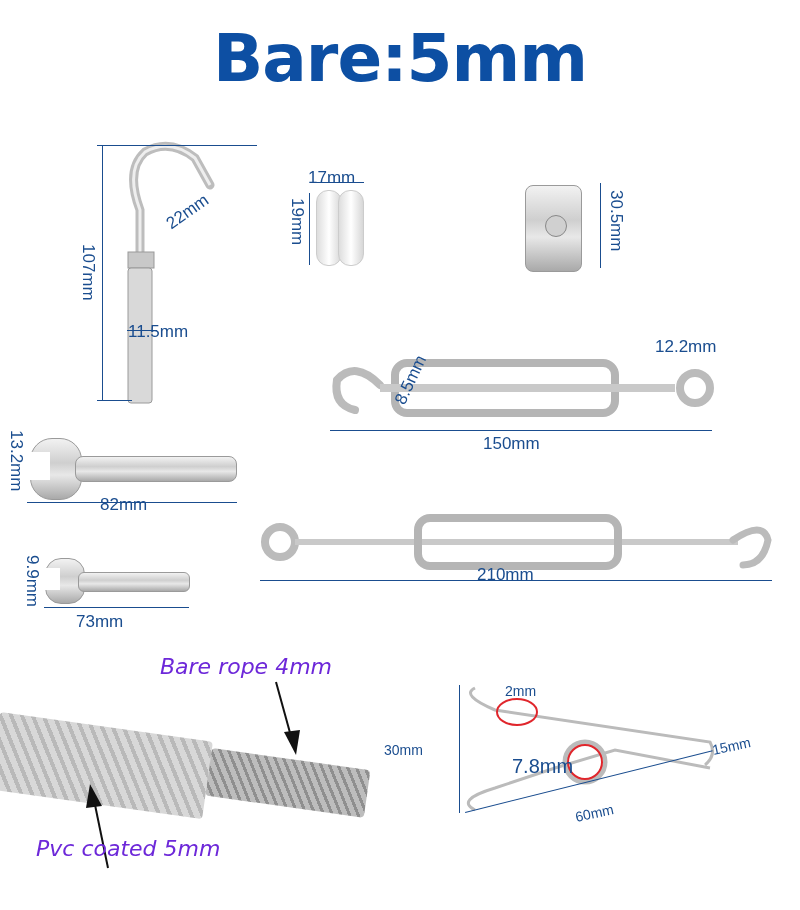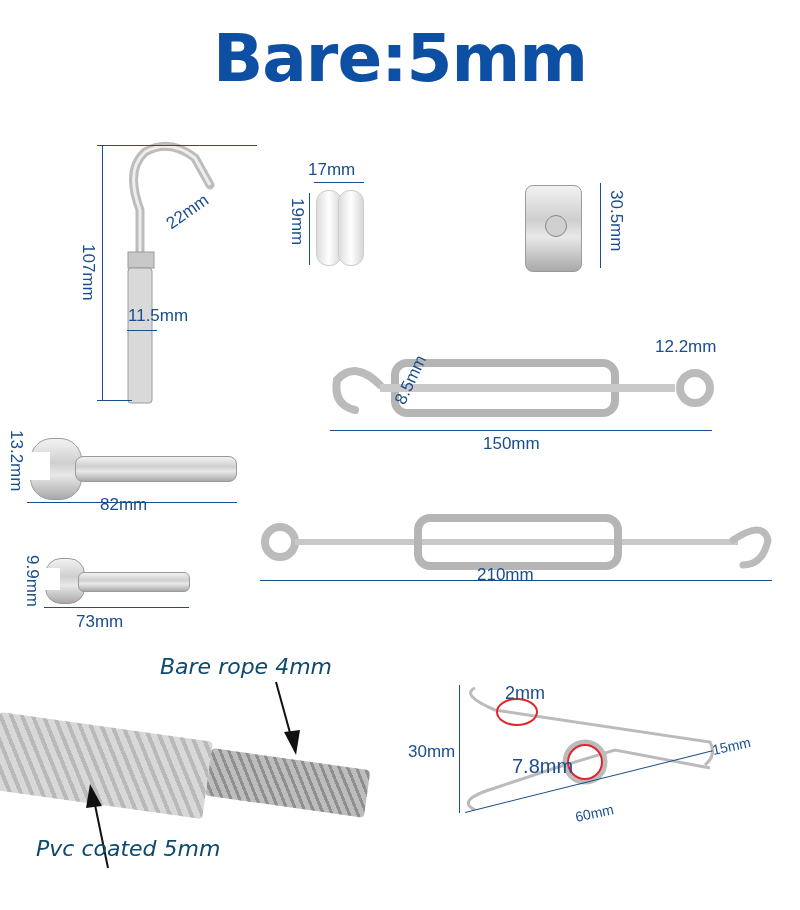--- a/index.html
+++ b/index.html
@@ -4,45 +4,45 @@
 <style>
   html,body{margin:0;padding:0;background:#fff;}
   body{width:800px;height:910px;position:relative;overflow:hidden;font-family:"Liberation Sans",sans-serif;}
   .abs{position:absolute;}
   .title{left:0;top:20px;width:800px;text-align:center;font-family:"DejaVu Sans",sans-serif;font-weight:bold;font-size:66px;color:#0d4fa3;letter-spacing:-1px;}
   .dim{color:#1a4d8f;font-size:17px;white-space:nowrap;}
   .vline{position:absolute;border-left:1.5px solid #1a4d8f;}
   .hline{position:absolute;border-top:1.5px solid #1a4d8f;}
   .metal{background:linear-gradient(180deg,#f2f2f2 0%,#cfcfcf 40%,#e8e8e8 60%,#a9a9a9 100%);border:1px solid #9a9a9a;}
   .rot-cw{transform:rotate(90deg);transform-origin:left top;}
-  .callout{font-style:italic;font-size:22px;color:#0c4a6e;font-family:"DejaVu Sans",sans-serif;}
+  .callout{font-style:italic;font-size:22px;color:#6d28d9;font-family:"DejaVu Sans",sans-serif;}
 </style>
 </head>
 <body>
 
 <div class="abs title">Bare:5mm</div>
 
 <div>
   <svg class="abs" style="left:100px;top:140px" width="140" height="270">
     <path d="M40 125 L40 70 Q25 30 45 12 Q70 -2 95 18 L110 45" stroke="#bdbdbd" stroke-width="9" fill="none" stroke-linecap="round"></path>
     <path d="M40 125 L40 70 Q25 30 45 12 Q70 -2 95 18 L110 45" stroke="#eee" stroke-width="3" fill="none"></path>
     <rect x="28" y="112" width="26" height="16" fill="#c8c8c8" stroke="#999"></rect>
     <rect x="28" y="128" width="24" height="135" rx="3" fill="#d9d9d9" stroke="#9a9a9a"></rect>
   </svg>
   <div class="vline" style="left:102px;top:145px;height:255px"></div>
   <div class="hline" style="left:97px;top:145px;width:160px;border-top-width:1px"></div>
   <div class="hline" style="left:97px;top:400px;width:35px"></div>
   <div class="abs dim rot-cw" style="left:98px;top:244px">107mm</div>
   <div class="abs dim" style="left:164px;top:202px;transform:rotate(-35deg)">22mm</div>
   <div class="hline" style="left:127px;top:330px;width:30px"></div>
-  <div class="abs dim" style="left:128px;top:306px">11.5mm</div>
+  <div class="abs dim" style="left:128px;top:322px">11.5mm</div>
 </div>
 
 <div>
-  <div class="abs dim" style="left:308px;top:160px">17mm</div>
+  <div class="abs dim" style="left:308px;top:168px">17mm</div>
   <div class="hline" style="left:314px;top:182px;width:50px"></div>
   <div class="abs" style="left:316px;top:190px;width:24px;height:74px;border-radius:12px;background:linear-gradient(90deg,#ddd,#fff,#d7d7d7);border:1px solid #ccc"></div>
   <div class="abs" style="left:338px;top:190px;width:24px;height:74px;border-radius:12px;background:linear-gradient(90deg,#ddd,#fff,#d7d7d7);border:1px solid #ccc"></div>
   <div class="vline" style="left:309px;top:193px;height:72px"></div>
   <div class="abs dim rot-cw" style="left:307px;top:198px">19mm</div>
 </div>
 
 <div>
   <div class="abs metal" style="left:525px;top:185px;width:55px;height:85px;border-radius:8px"></div>
   <div class="abs" style="left:545px;top:215px;width:20px;height:20px;border-radius:50%;background:#d0d0d0;border:1px solid #888"></div>
@@ -109,19 +109,19 @@
 
 <div>
   <svg class="abs" style="left:455px;top:680px" width="280" height="145">
     <path d="M20 8 Q5 15 40 30 L255 62 Q262 75 250 85" stroke="#bbb" stroke-width="3" fill="none"></path>
     <path d="M20 130 Q0 120 40 108 L100 88 L160 70 L255 88" stroke="#bbb" stroke-width="3" fill="none"></path>
     <circle cx="130" cy="82" r="20" fill="none" stroke="#bbb" stroke-width="5"></circle>
     <ellipse cx="62" cy="32" rx="20" ry="13" fill="none" stroke="#e0262c" stroke-width="2"></ellipse>
     <circle cx="130" cy="82" r="17" fill="none" stroke="#e0262c" stroke-width="2"></circle>
   </svg>
   <div class="vline" style="left:459px;top:685px;height:128px"></div>
-  <div class="abs dim" style="left:408px;top:742px;font-size:17px">30mm</div>
-  <div class="abs dim" style="left:505px;top:683px;font-size:18px">2mm</div>
+  <div class="abs dim" style="left:384px;top:742px;font-size:14px">30mm</div>
+  <div class="abs dim" style="left:505px;top:683px;font-size:14px">2mm</div>
   <div class="abs dim" style="left:512px;top:755px;font-size:20px">7.8mm</div>
   <div class="abs dim" style="left:712px;top:738px;font-size:14px;transform:rotate(-12deg)">15mm</div>
   <div class="hline" style="left:465px;top:812px;width:255px;transform:rotate(-14deg);transform-origin:left top"></div>
   <div class="abs dim" style="left:575px;top:805px;font-size:14px;transform:rotate(-12deg)">60mm</div>
 </div>
 
 </body></html>

